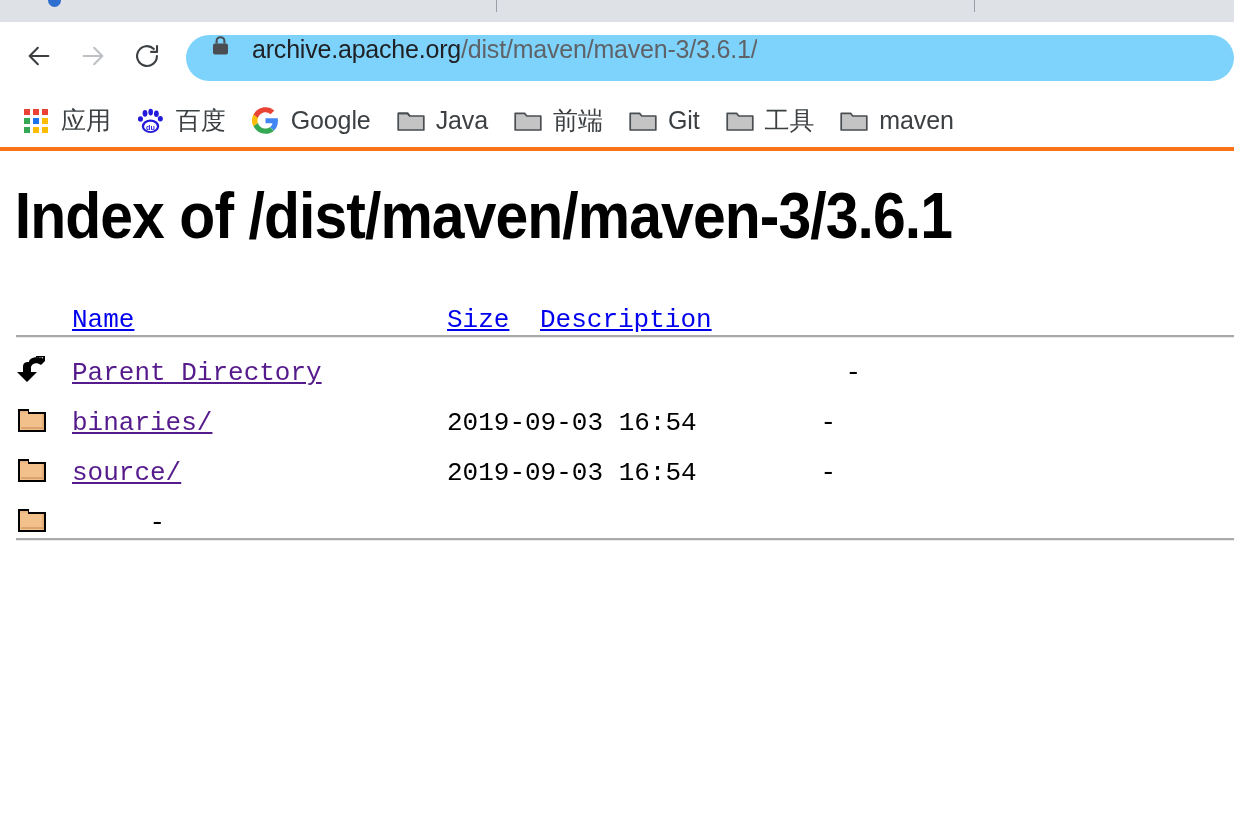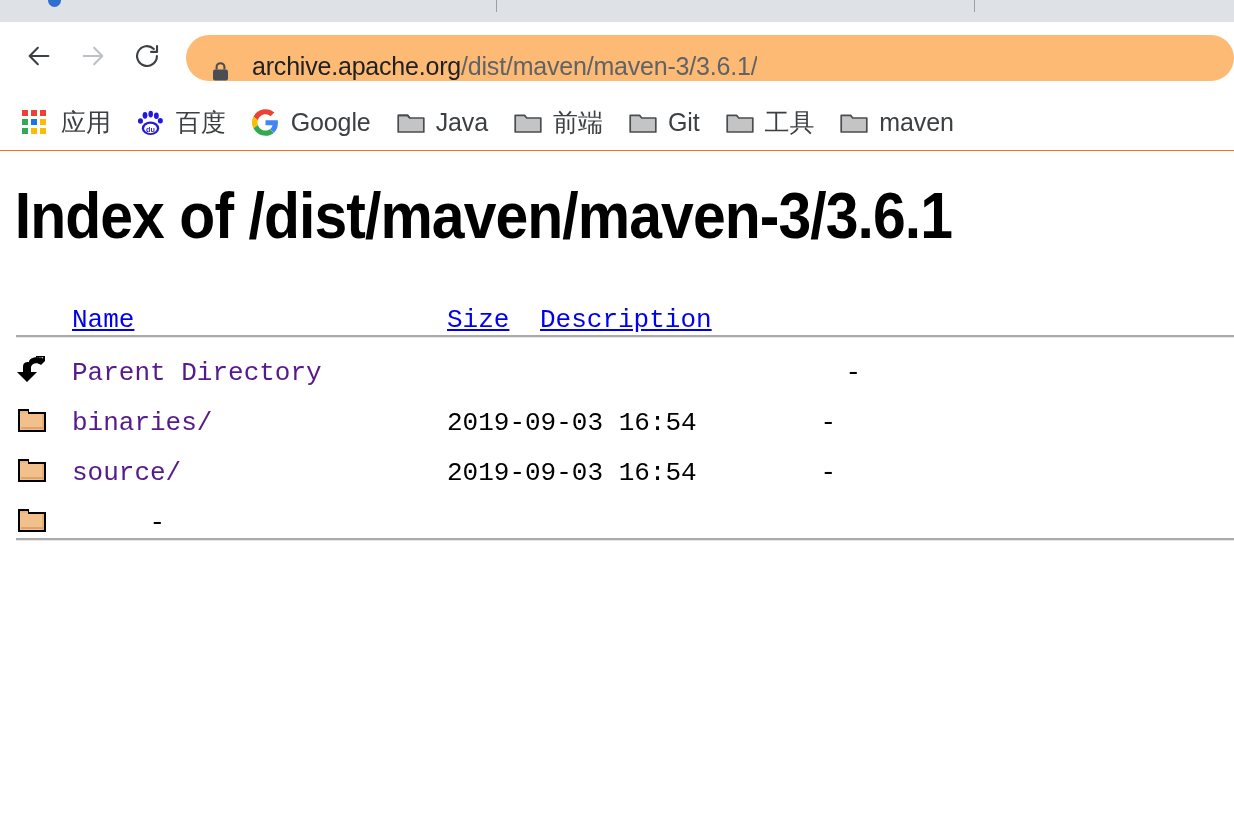--- a/index.html
+++ b/index.html
@@ -66,24 +66,24 @@
     flex: 0 0 auto;
     cursor: pointer;
   }
   .nav-btn.back  { margin-right: 12px; }
   .nav-btn.fwd   { margin-right: 12px; }
   .nav-btn.rel   { margin-right: 18px; }
 
   .omnibox {
     flex: 1 1 auto;
     height: 46px;
-    background: #fdba74;
+    background: #7dd3fc;
     border-radius: 23px;
     display: flex;
-    align-items: flex-end;
+    align-items: flex-start;
     padding-left: 24px;
     margin-right: 0;
     min-width: 0;
     cursor: text;
   }
   .lock-wrap {
     flex: 0 0 auto;
     width: 20px;
     height: 20px;
     display: flex;
@@ -104,36 +104,37 @@
   
   .bookmarks {
     height: 57px;
     background: #ffffff;
     display: flex;
     align-items: center;
     padding-left: 22px;
     box-sizing: border-box;
     overflow: hidden;
     white-space: nowrap;
-    border-bottom: 1px solid #f97316;
+    border-bottom: 4px solid #f97316;
   }
   .bm {
     display: flex;
     align-items: center;
     flex: 0 0 auto;
     margin-right: 26px;
     cursor: pointer;
     height: 40px;
   }
   .bm-icon {
     flex: 0 0 auto;
     width: 28px;
     height: 28px;
     display: flex;
     align-items: center;
+    justify-content: center;
     margin-right: 11px;
   }
   .bm-label {
     font-family: "Liberation Sans", sans-serif;
     font-size: 25px;
     color: #3c4043;
     letter-spacing: -0.1px;
   }
 
   
@@ -213,20 +214,21 @@
   .lrow.header .col-size  { text-align: left; }
 
   a.hlink {
     color: #0000ee;
     text-decoration: underline;
     font-family: "Liberation Mono", monospace;
     font-size: 26px;
     cursor: pointer;
   }
   a.flink {
+    text-decoration: underline;
     font-family: "Liberation Mono", monospace;
     font-size: 26px;
     cursor: pointer;
   }
   a.flink.visited { color: #551a8b; }
   a.flink.unvisited { color: #0000ee; }
 
   hr.rule {
     border: none;
     border-top: 2px solid #aaaaaa;

